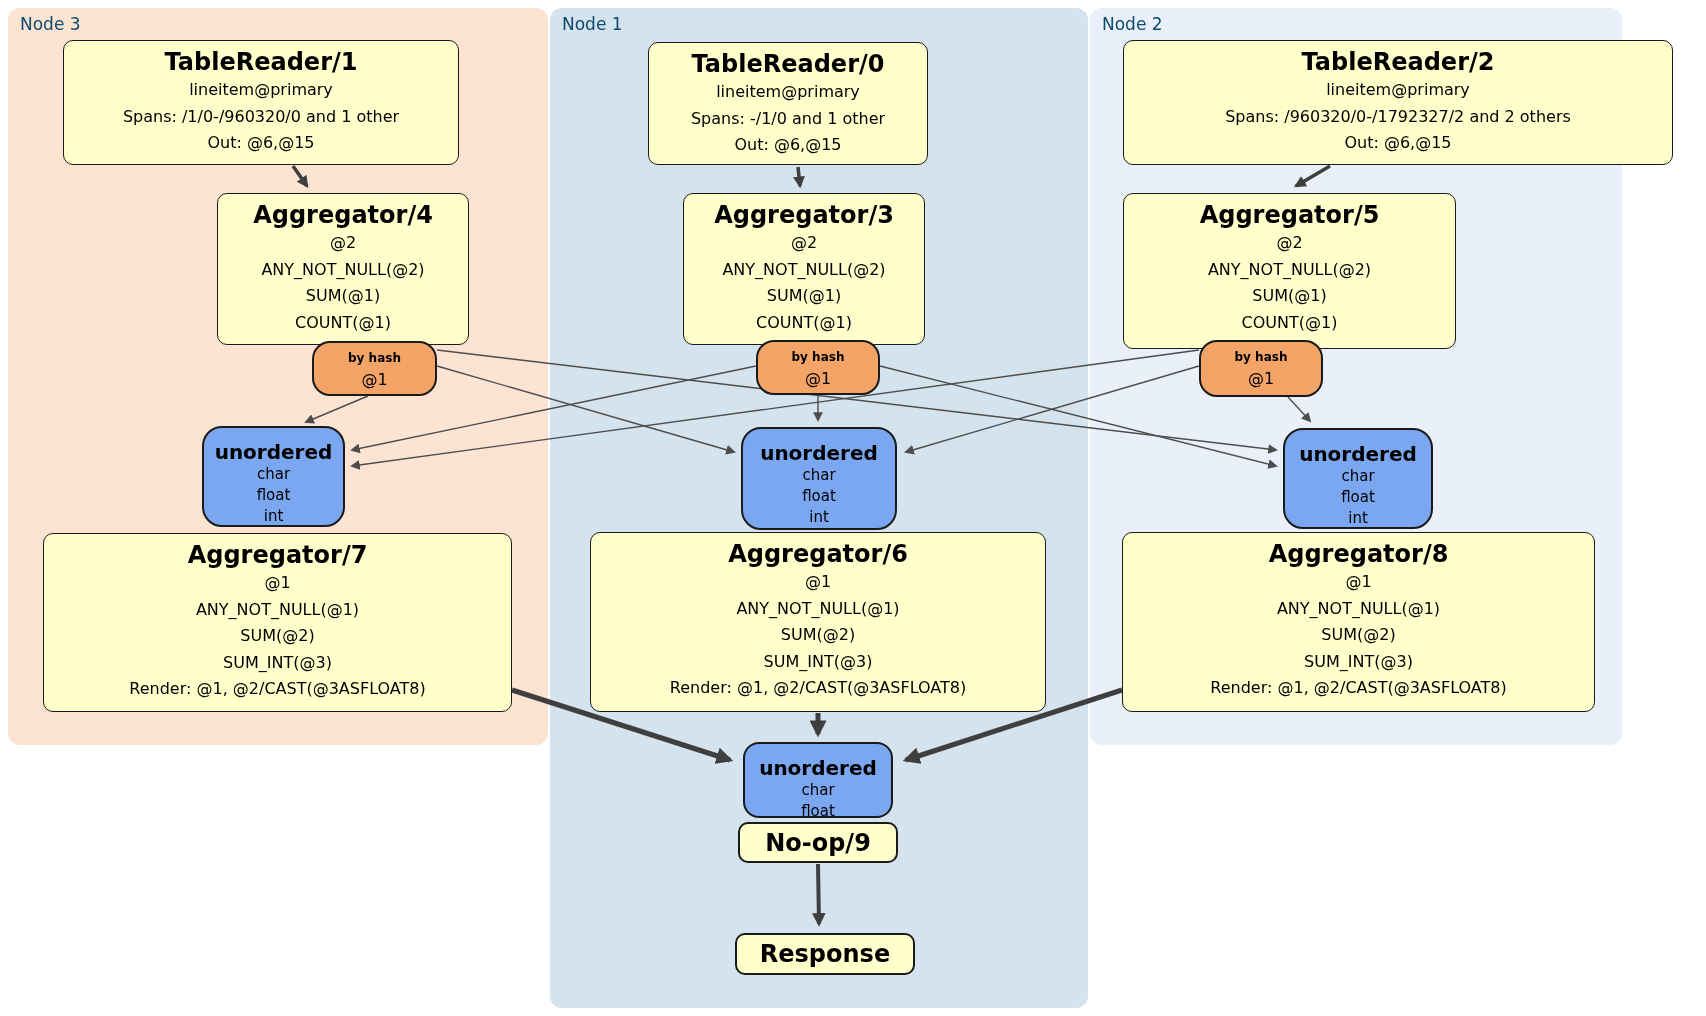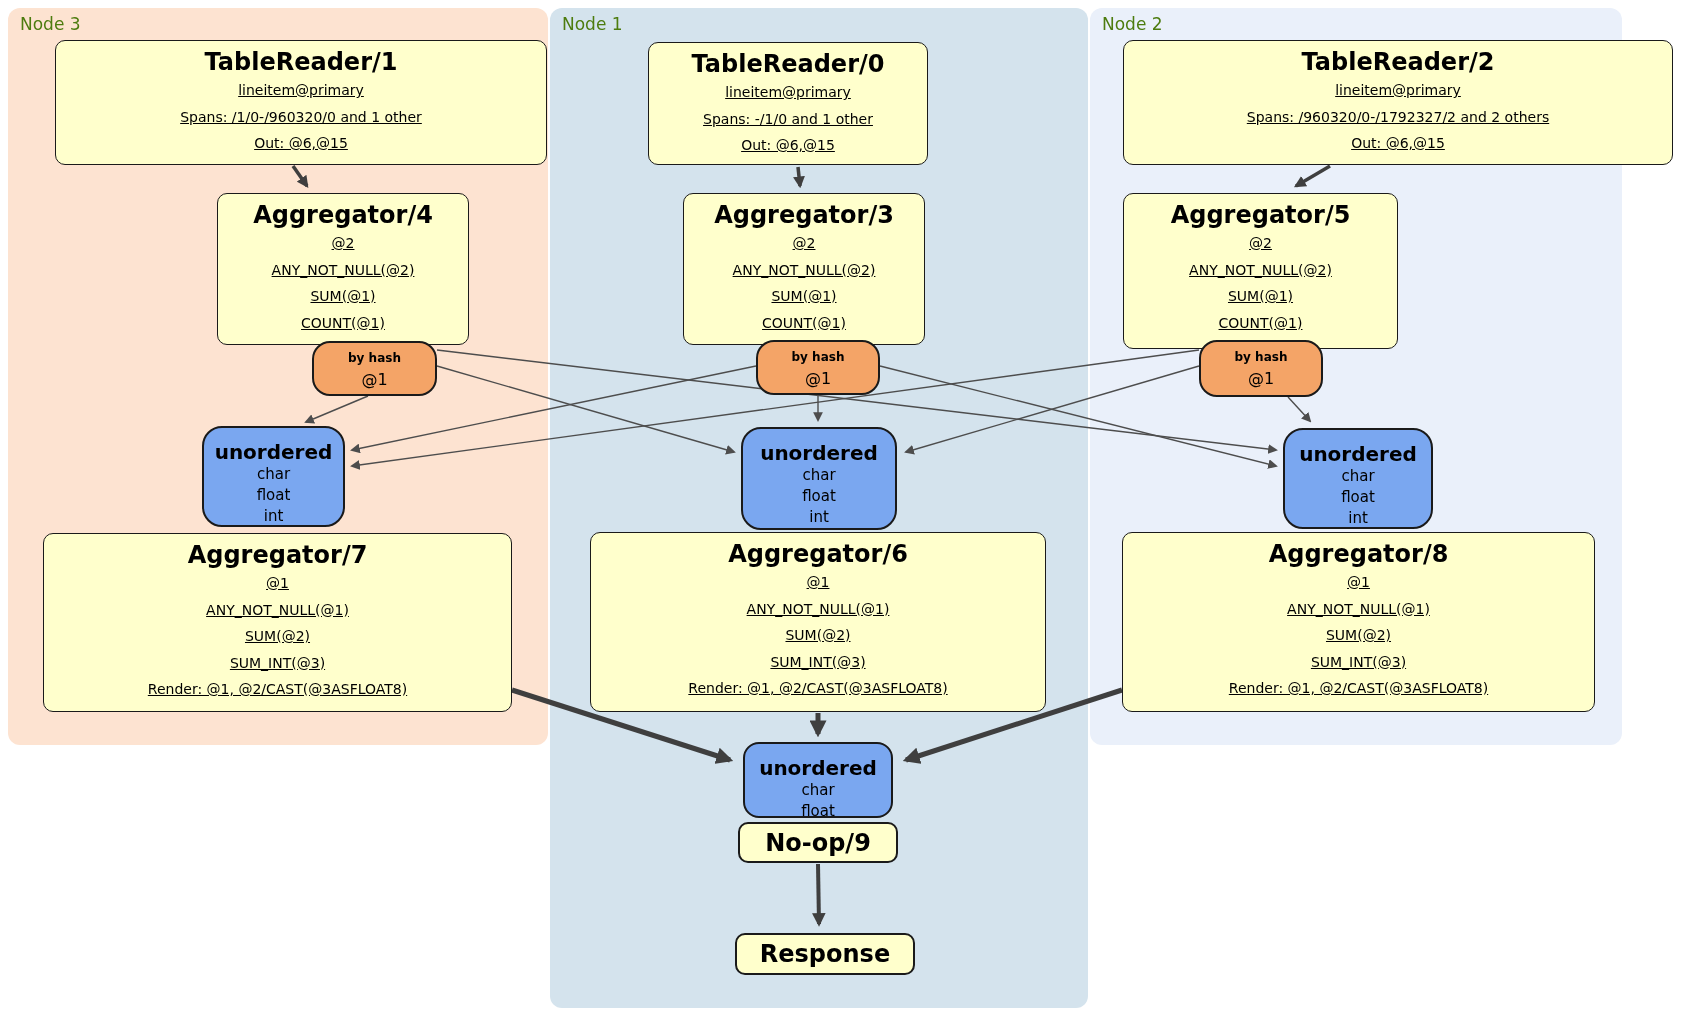--- a/index.html
+++ b/index.html
@@ -11,28 +11,28 @@
   html,body{background:#ffffff;}
   body{
     font-family:"DejaVu Sans","Liberation Sans",sans-serif;
     width:1706px;height:1016px;position:relative;overflow:hidden;color:#000;
   }
   .stage{position:absolute;left:0;top:0;width:1706px;height:1016px;}
   .panel{position:absolute;border-radius:12px;}
   .panel-node3{left:8px;top:8px;width:540px;height:737px;background:var(--panel3);}
   .panel-node1{left:550px;top:8px;width:538px;height:1000px;background:var(--panel1);}
   .panel-node2{left:1090px;top:8px;width:532px;height:737px;background:var(--panel2);}
-  .panel-label{position:absolute;left:12px;top:6px;font-size:17px;color:#4d7c0f;}
+  .panel-label{position:absolute;left:12px;top:6px;font-size:17px;color:#0c4a6e;}
   svg.edges{position:absolute;left:0;top:0;width:1706px;height:1016px;z-index:2;}
   .gbox{
     position:absolute;background:var(--boxfill);border:1.6px solid var(--border);
     border-radius:10px;z-index:3;text-align:center;padding-top:6px;line-height:27px;
   }
   .btitle{font-weight:bold;font-size:24px;line-height:30px;white-space:nowrap;}
-  .bline{font-size:14px;line-height:26.5px;white-space:nowrap;text-decoration:underline;}
+  .bline{font-size:16px;line-height:26.5px;white-space:nowrap;}
   .chip{
     position:absolute;background:var(--routerfill);border:2px solid var(--border);
     border-radius:18px;z-index:4;text-align:center;padding-top:3px;
   }
   .chip-title{font-weight:bold;font-size:12px;line-height:24px;}
   .chip-line{font-size:16px;line-height:20px;}
   .sync{
     position:absolute;background:var(--syncfill);border:2px solid var(--border);
     border-radius:20px;z-index:4;text-align:center;padding-top:12px;
   }
@@ -91,21 +91,21 @@
     <g stroke="#3f3f3f" stroke-width="5" fill="none">
       <line x1="512" y1="690" x2="730" y2="760" marker-end="url(#ah-thick)"></line>
       <line x1="1122" y1="690" x2="906" y2="760" marker-end="url(#ah-thick)"></line>
       <line x1="818" y1="713" x2="818" y2="734" marker-end="url(#ah-thick)"></line>
     </g>
     <g stroke="#3f3f3f" stroke-width="4" fill="none">
       <line x1="818" y1="864" x2="819" y2="924" marker-end="url(#ah-thick)"></line>
     </g>
   </svg>
 
-  <div class="gbox" style="left:55px;top:40px;width:492px;height:125px;">
+  <div class="gbox" style="left:63px;top:40px;width:396px;height:125px;">
     <div class="btitle">TableReader/1</div>
     <div class="bline">lineitem@primary</div>
     <div class="bline">Spans: /1/0-/960320/0 and 1 other</div>
     <div class="bline">Out: @6,@15</div>
   </div>
   <div class="gbox" style="left:217px;top:193px;width:252px;height:152px;">
     <div class="btitle">Aggregator/4</div>
     <div class="bline">@2</div>
     <div class="bline">ANY_NOT_NULL(@2)</div>
     <div class="bline">SUM(@1)</div>
@@ -161,21 +161,21 @@
     <div class="bline">SUM_INT(@3)</div>
     <div class="bline">Render: @1, @2/CAST(@3ASFLOAT8)</div>
   </div>
 
   <div class="gbox" style="left:1123px;top:40px;width:550px;height:125px;">
     <div class="btitle">TableReader/2</div>
     <div class="bline">lineitem@primary</div>
     <div class="bline">Spans: /960320/0-/1792327/2 and 2 others</div>
     <div class="bline">Out: @6,@15</div>
   </div>
-  <div class="gbox" style="left:1123px;top:193px;width:275px;height:156px;">
+  <div class="gbox" style="left:1123px;top:193px;width:333px;height:156px;">
     <div class="btitle">Aggregator/5</div>
     <div class="bline">@2</div>
     <div class="bline">ANY_NOT_NULL(@2)</div>
     <div class="bline">SUM(@1)</div>
     <div class="bline">COUNT(@1)</div>
   </div>
   <div class="chip" style="left:1199px;top:340px;width:124px;height:57px;">
     <div class="chip-title">by hash</div>
     <div class="chip-line">@1</div>
   </div>

